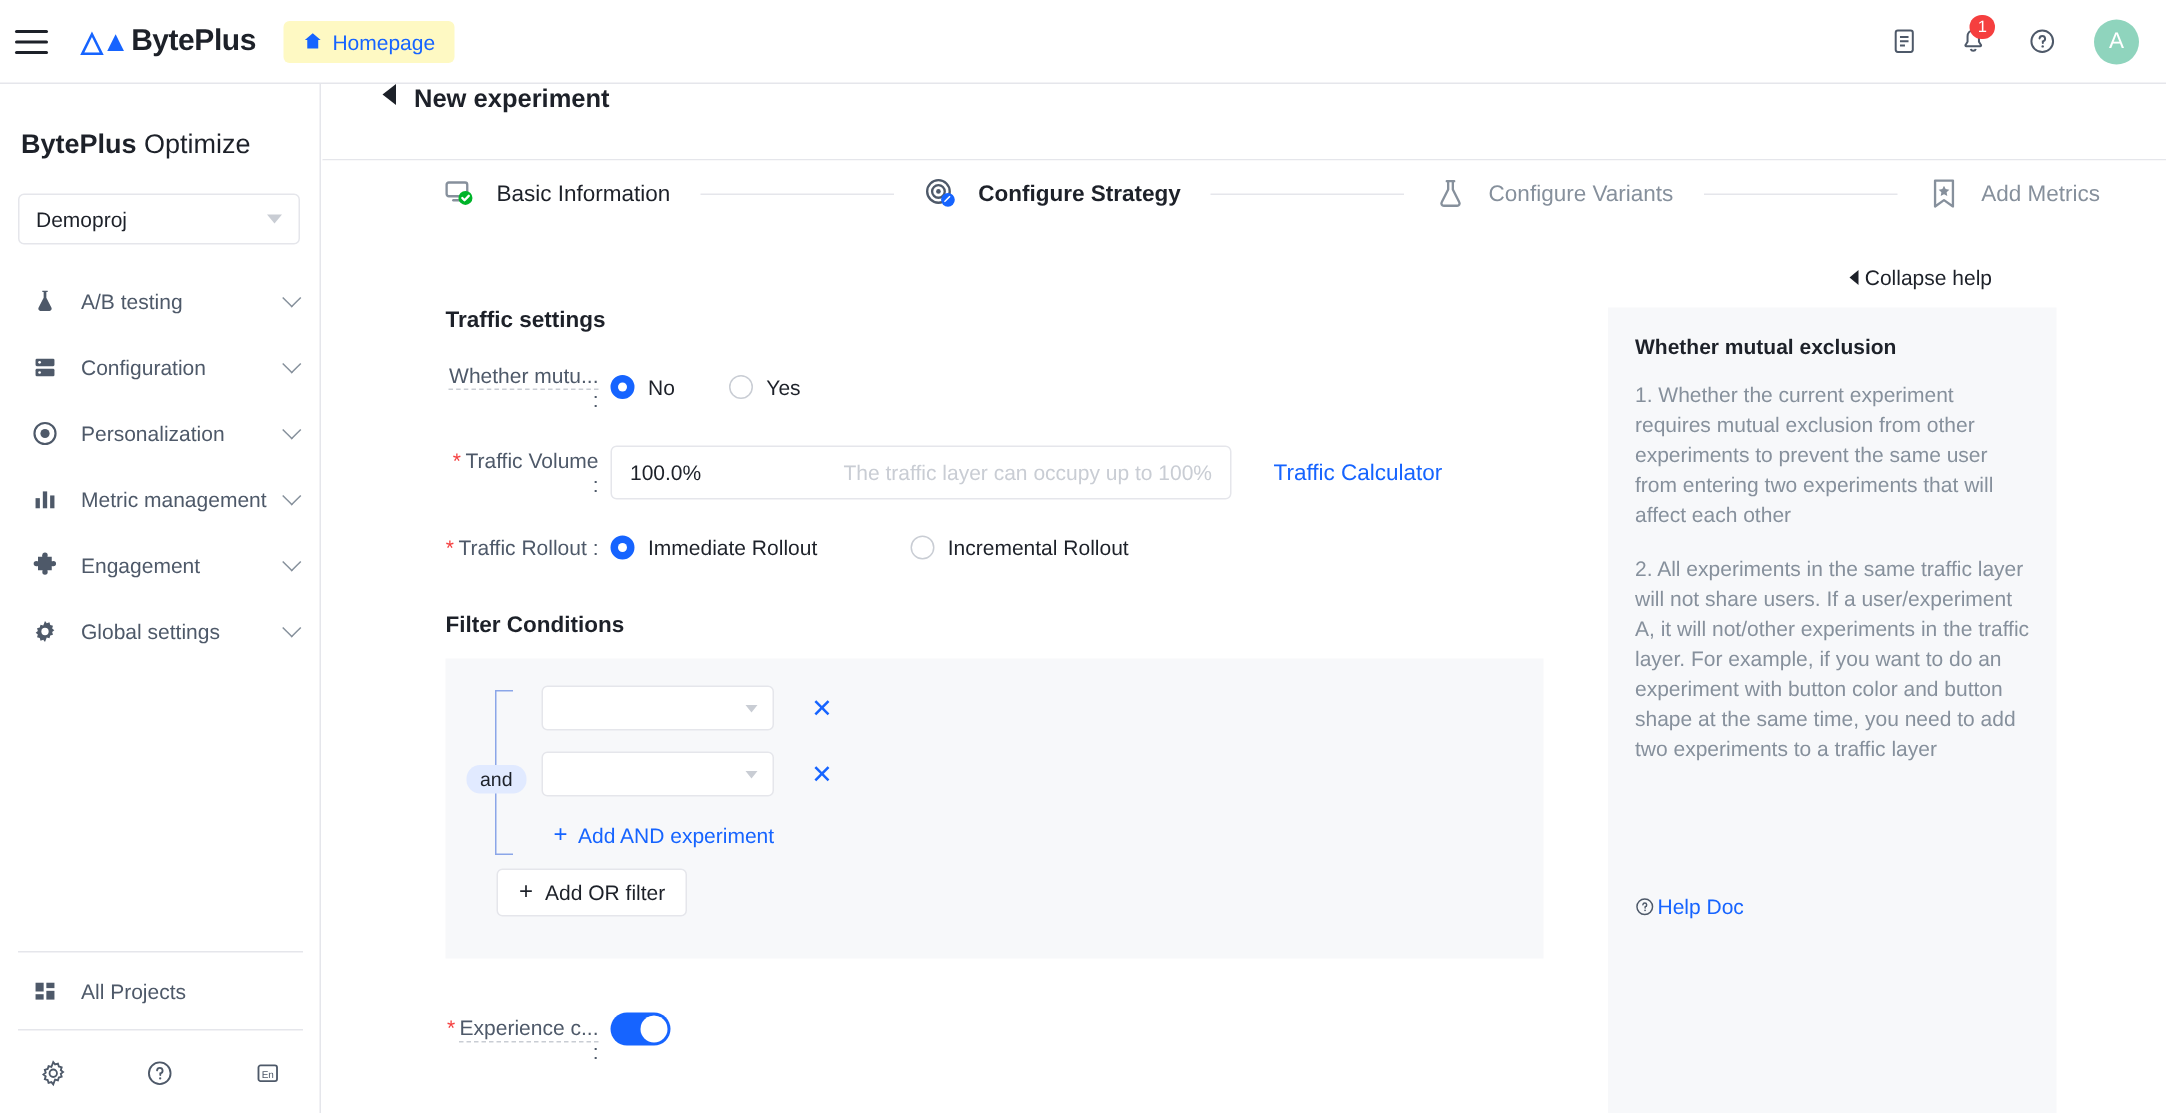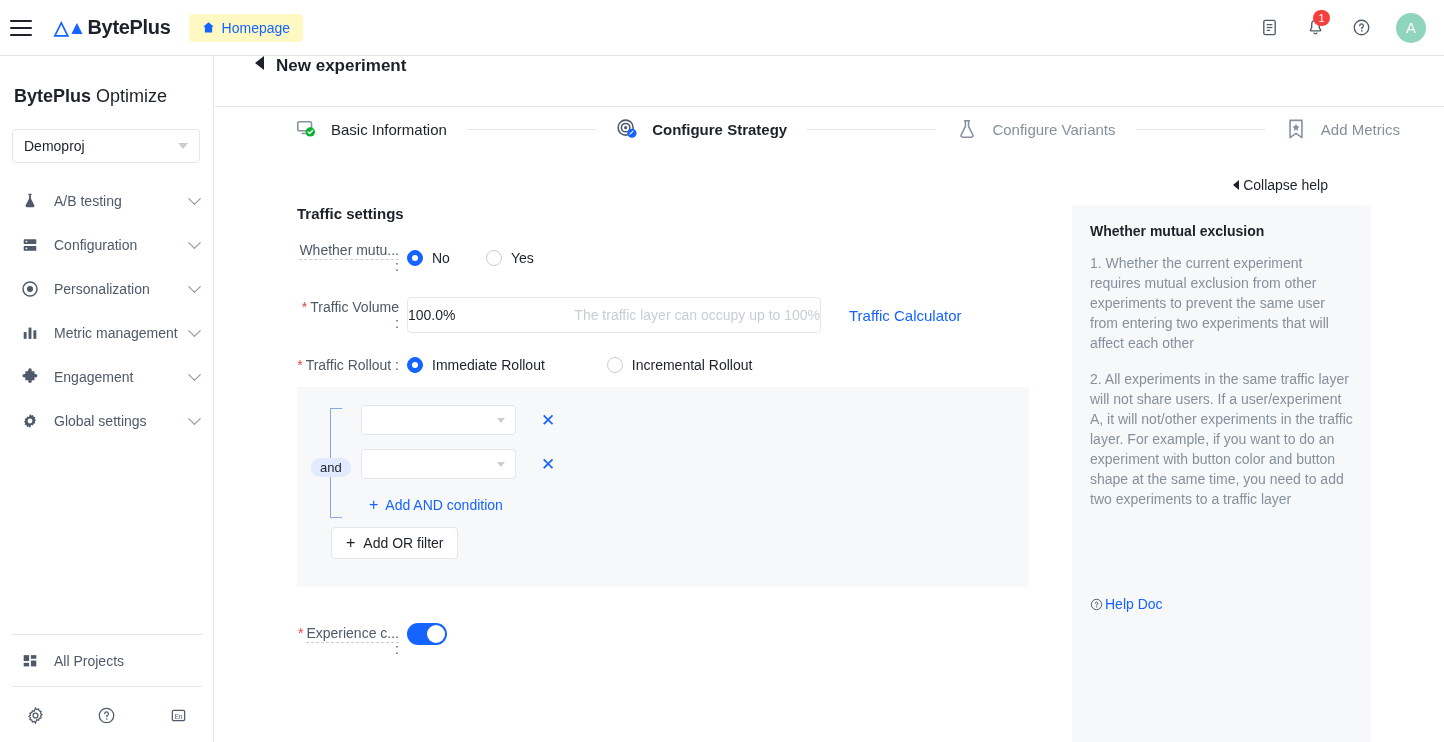--- a/index.html
+++ b/index.html
@@ -202,21 +202,21 @@
     flex: none;
   }
   .radio.on .dot { background: #1664ff; border-color: #1664ff; }
   .radio.on .dot::after { content: ""; width: 6px; height: 6px; border-radius: 50%; background: #fff; }
   .radio .rlbl { margin-left: 9px; font-size: 14px; color: #1d2129; }
 
   .tv-input {
     width: 414px; height: 36px;
     border: 1px solid #e5e6eb; border-radius: 4px;
     display: flex; align-items: center;
-    padding: 0 0; background: #fff;
+    padding: 0 12px; background: #fff;
   }
   .tv-input .v { font-size: 14px; color: #1d2129; }
   .tv-input .ph { margin-left: auto; font-size: 14px; color: #c9cdd4; }
   .link { color: #1664ff; cursor: pointer; font-size: 15px; }
   .tv-link { margin-left: 28px; }
 
   .filter-box {
     margin: 14px 0 0 82px;
     width: 732px; height: 200px;
     background: #f7f8fa;
@@ -564,39 +564,40 @@
           <span class="dot"></span>
           <span class="rlbl">Immediate Rollout</span>
         </label>
         <label class="radio">
           <span class="dot"></span>
           <span class="rlbl">Incremental Rollout</span>
         </label>
       </div>
     </div>
 
+    <div class="section-title" style="margin-top:35px;">Filter Conditions</div>
 
     <div class="filter-box">
       <div class="fb-inner">
         <div class="bracket"></div>
         <div class="and-chip">and</div>
 
         <div class="sel" style="left:64px; top:18px;">
           <span class="car"></span>
         </div>
         <div class="xbtn" style="left:242px; top:24px;">✕</div>
 
         <div class="sel" style="left:64px; top:62px;">
           <span class="car"></span>
         </div>
         <div class="xbtn" style="left:242px; top:68px;">✕</div>
 
         <div class="add-and">
           <span class="plus">+</span>
-          <span>Add AND condition</span>
+          <span>Add AND experiment</span>
         </div>
 
         <div class="add-or">
           <span class="plus">+</span>
           <span>Add OR filter</span>
         </div>
       </div>
     </div>
 
     <div class="exp-row">

